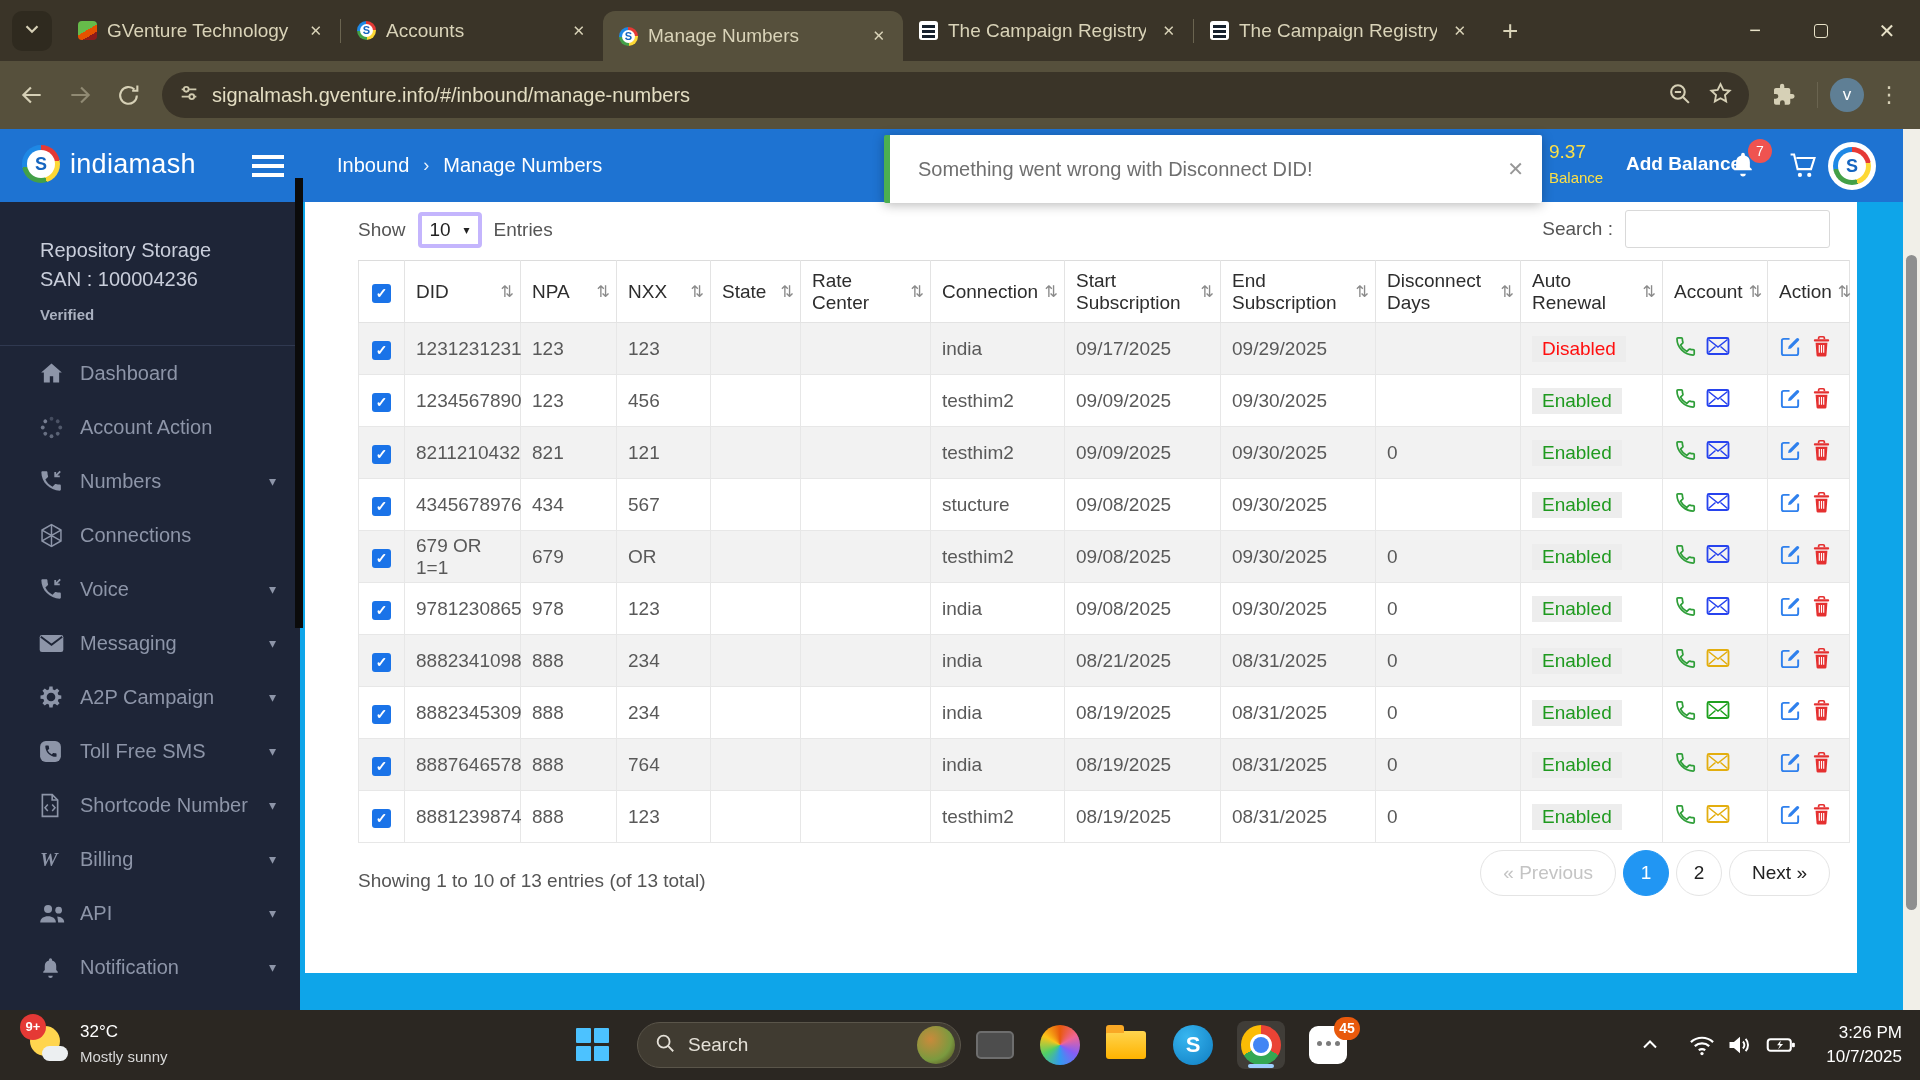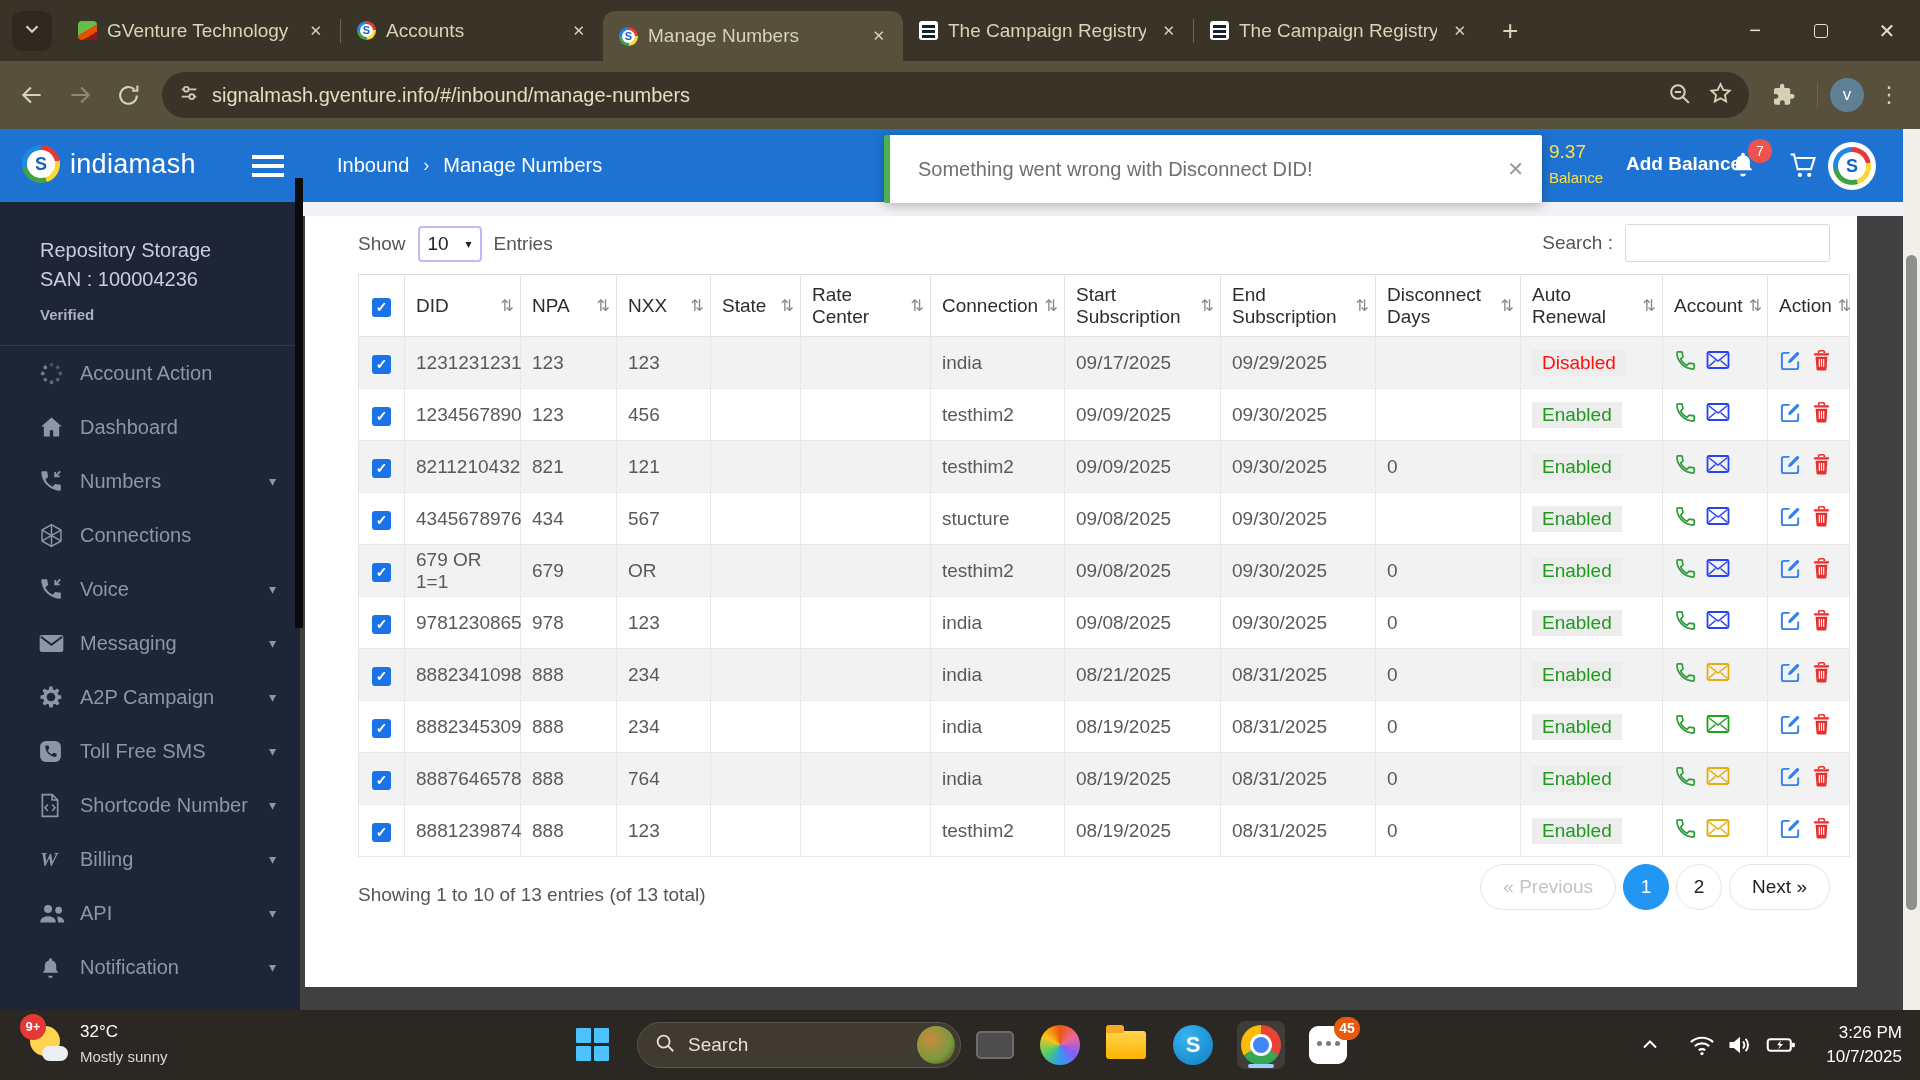--- a/index.html
+++ b/index.html
@@ -68,24 +68,24 @@
   .org { padding:34px 0 0 40px; color:#c9cedb; font-size:20px; line-height:29px; }
   .orgstatus { padding:12px 0 0 40px; color:#aab1c0; font-size:15px; font-weight:700; }
   .sidediv { margin-top:22px; height:1px; background:#303950; }
   .side-item { position:relative; height:54px; display:flex; align-items:center; color:#8d95a8; font-size:20px; }
   .side-icon { position:absolute; left:38px; width:30px; display:flex; color:#8d95a8; }
   .side-label { margin-left:80px; }
   .caret { position:absolute; right:24px; font-size:14px; }
   .side-scroll { position:absolute; left:295px; top:178px; width:8px; height:450px; background:#0b0b0b; z-index:5; }
 
   
-  .content { position:absolute; left:300px; top:216px; width:1603px; height:808px; background:#404040; }
+  .content { position:absolute; left:300px; top:202px; width:1603px; height:808px; background:#0ea5e9; }
   .card { position:absolute; left:5px; top:0; width:1552px; height:771px; background:#fff; }
   .showrow { position:absolute; left:53px; top:8px; height:40px; display:flex; align-items:center; gap:12px; color:#555; font-size:19px; }
-  .pagesize { display:flex; align-items:center; gap:10px; width:64px; height:36px; border:2px solid #c4b5fd; border-radius:4px; padding:0 8px; color:#222; }
+  .pagesize { display:flex; align-items:center; gap:10px; width:64px; height:36px; border:4px solid #c4b5fd; border-radius:4px; padding:0 8px; color:#222; }
   .pagesize .pscaret { font-size:12px; color:#222; margin-left:auto; }
   .searchrow { position:absolute; right:27px; top:8px; display:flex; align-items:center; gap:12px; color:#555; font-size:19px; }
   .searchrow input { width:205px; height:38px; border:1px solid #d9d9d9; border-radius:3px; font-size:18px; padding:0 8px; outline:none; }
 
   table { position:absolute; left:53px; top:58px; width:1491px; border-collapse:collapse; table-layout:fixed; font-size:19px; }
   thead th { border:1px solid #e3e3e3; border-top:1px solid #dcdcdc; height:62px; text-align:left; padding:0 6px 0 11px; color:#2d2d2d; font-weight:400; vertical-align:middle; }
   thead th .thwrap { display:flex; align-items:center; gap:6px; }
   thead th .thlab { line-height:22px; }
   .sort { color:#8a8a8a; font-size:16px; flex:0 0 auto; margin-left:auto; }
   tbody td { border:1px solid #e7e7e7; height:52px; padding:0 6px 0 11px; color:#595959; vertical-align:middle; }
@@ -270,40 +270,40 @@
   <div class="sidebar">
     <div class="org">
       <div>Repository Storage</div>
       <div>SAN : 100004236</div>
     </div>
     <div class="orgstatus">Verified</div>
     <div class="sidediv"></div>
     <div id="side-menu">
         <div class="side-item">
           <span class="side-icon">
+            <svg width="27" height="27" viewBox="0 0 24 24" fill="currentColor">
+              <path d="M12 3L2.8 11.2h2.4V20h5.3v-5.5h3V20h5.3v-8.8h2.4z"></path>
+            </svg>
+          </span>
+          <span class="side-label">Dashboard</span>
+        </div>
+        <div class="side-item">
+          <span class="side-icon">
             <svg width="27" height="27" viewBox="0 0 24 24">
               <circle cx="12" cy="4.2" r="1.7" fill="currentColor" opacity="0.35" transform="rotate(0 12 12)"></circle>
               <circle cx="12" cy="4.2" r="1.7" fill="currentColor" opacity="0.41428571428571426" transform="rotate(45 12 12)"></circle>
               <circle cx="12" cy="4.2" r="1.7" fill="currentColor" opacity="0.47857142857142854" transform="rotate(90 12 12)"></circle>
               <circle cx="12" cy="4.2" r="1.7" fill="currentColor" opacity="0.5428571428571428" transform="rotate(135 12 12)"></circle>
               <circle cx="12" cy="4.2" r="1.7" fill="currentColor" opacity="0.6071428571428571" transform="rotate(180 12 12)"></circle>
               <circle cx="12" cy="4.2" r="1.7" fill="currentColor" opacity="0.6714285714285715" transform="rotate(225 12 12)"></circle>
               <circle cx="12" cy="4.2" r="1.7" fill="currentColor" opacity="0.7357142857142858" transform="rotate(270 12 12)"></circle>
               <circle cx="12" cy="4.2" r="1.7" fill="currentColor" opacity="0.8" transform="rotate(315 12 12)"></circle>
             </svg>
           </span>
           <span class="side-label">Account Action</span>
-        </div>
-        <div class="side-item">
-          <span class="side-icon">
-            <svg width="27" height="27" viewBox="0 0 24 24" fill="currentColor">
-              <path d="M12 3L2.8 11.2h2.4V20h5.3v-5.5h3V20h5.3v-8.8h2.4z"></path>
-            </svg>
-          </span>
-          <span class="side-label">Dashboard</span>
         </div>
         <div class="side-item">
           <span class="side-icon">
             <svg width="26" height="26" viewBox="0 0 24 24">
               <path d="M6.8 10.6c1.5 2.9 3.7 5.1 6.6 6.6l2.2-2.2c.3-.3.7-.4 1-.3 1.1.4 2.3.6 3.5.6.5 0 1 .4 1 1v3.6c0 .5-.5 1-1 1C10.9 20.9 3.1 13.1 3.1 4c0-.5.5-1 1-1h3.6c.6 0 1 .5 1 1 0 1.2.2 2.4.6 3.5.1.3 0 .7-.3 1l-2.2 2.1z" fill="currentColor"></path>
               <path d="M20.5 3.2l-4.3 4.3M15.9 3.6v4.2h4.2" stroke="currentColor" stroke-width="1.7" fill="none"></path>
             </svg>
           </span>
           <span class="side-label">Numbers</span>
           <span class="caret">▾</span>

